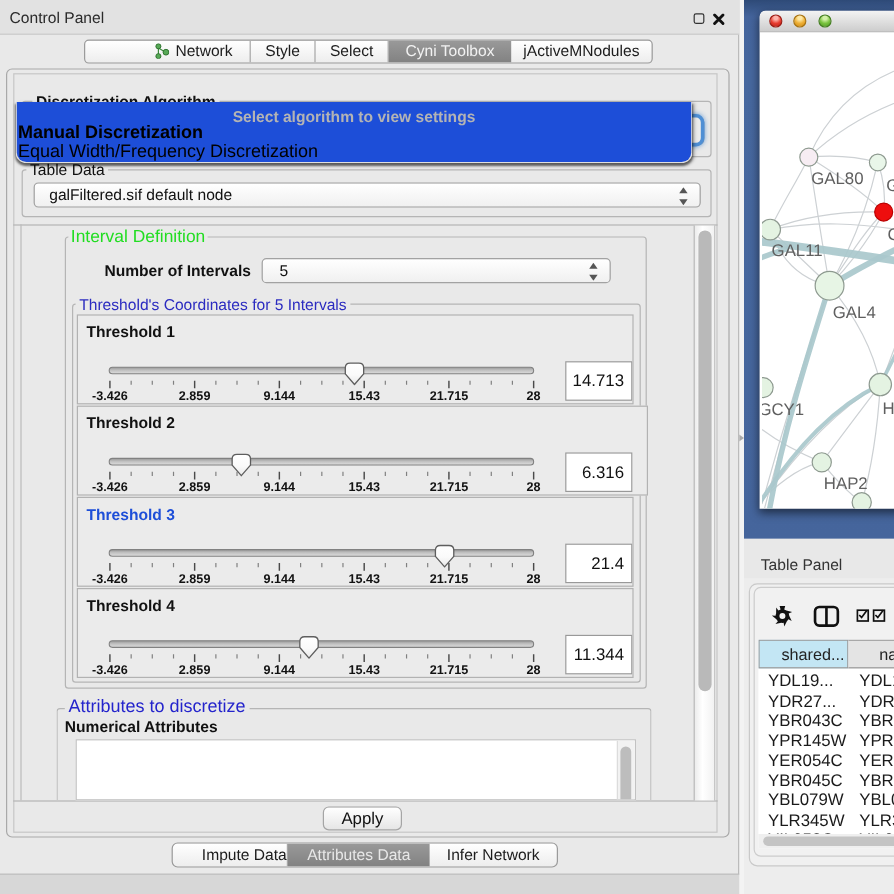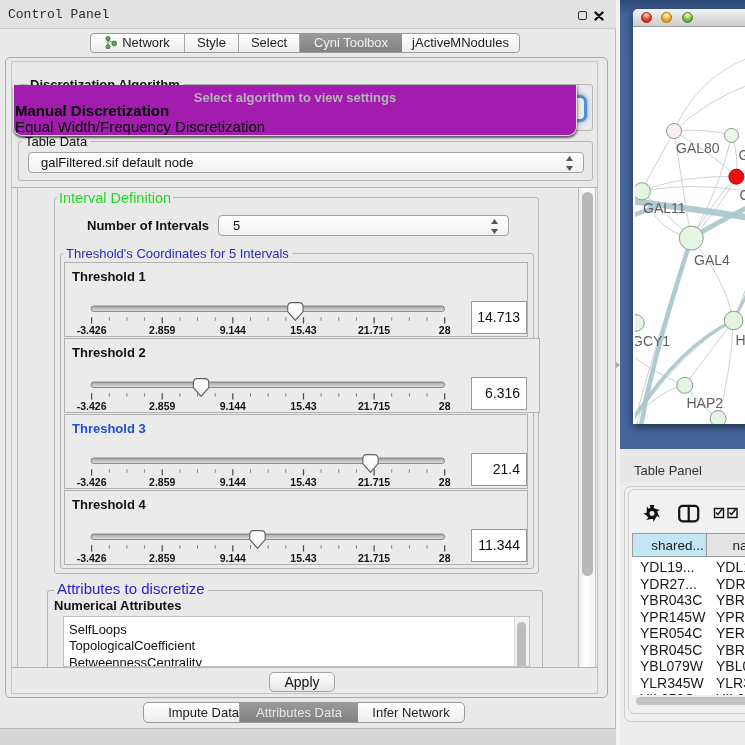--- a/index.html
+++ b/index.html
@@ -125,28 +125,28 @@
   <div class="abs" style="left:4px;top:2px;width:120px;height:8px;border-radius:4px;background:#c4c4c4;"></div>
 </div>
 
 <div class="abs" style="left:616px;top:362px;width:0;height:0;border-top:3px solid transparent;border-bottom:3px solid transparent;border-left:4px solid #aaa;"></div>
 
 <div class="abs" id="leftwin" style="left:0;top:0;width:616px;height:729px;background:#e9e9e9;border-right:1px solid #bbb;border-bottom:1px solid #b5b5b5;">
 </div>
 <div class="abs" style="left:0;top:729px;width:616px;height:16px;background:#d7d7d7;"></div>
 
 <div class="abs" style="left:0;top:0;width:616px;height:29px;background:#e2e2e2;border-bottom:1px solid #cacaca;">
-  <div class="abs" style="left:8px;top:7px;font-size:13px;color:#2b2b2b;font-family:Liberation Mono, monospace;">Control Panel</div>
+  <div class="abs" style="left:8px;top:7px;font-size:13px;color:#2b2b2b;">Control Panel</div>
   <div class="abs" style="left:578px;top:11px;width:9px;height:9px;border:1.5px solid #333;border-radius:2px;"></div>
   <svg class="abs" style="left:594px;top:10.5px;" width="10" height="10" viewBox="0 0 10 10">
       <path d="M1.5 1.5 L8.5 8.5 M8.5 1.5 L1.5 8.5" stroke="#111" stroke-width="2.4" stroke-linecap="round"></path>
     </svg>
 </div>
 
-<div class="abs" style="left:90px;top:33px;height:20px;display:flex;border:1px solid #9b9b9b;border-radius:4px;overflow:hidden;font-size:13px;color:#1c1c1c;background:linear-gradient(#ffffff,#ededed);">
+<div class="abs" style="left:70px;top:33px;height:20px;display:flex;border:1px solid #9b9b9b;border-radius:4px;overflow:hidden;font-size:13px;color:#1c1c1c;background:linear-gradient(#ffffff,#ededed);padding-left:44px;">
   <div style="width:94px;text-align:center;line-height:18px;border-right:1px solid #a6a6a6;">
     <svg width="12" height="13" viewBox="0 0 12 13" style="vertical-align:-2px;margin-right:5px;">
         <g stroke="#3c8a3c" stroke-width="1">
           <line x1="3" y1="3" x2="3" y2="11"></line>
           <line x1="3" y1="4" x2="9" y2="7.5"></line>
         </g>
         <g fill="#57a957" stroke="#2f722f" stroke-width="0.8">
           <circle cx="3" cy="2.6" r="2.1"></circle>
           <circle cx="9.3" cy="7.5" r="2.4"></circle>
           <circle cx="3" cy="10.8" r="2.1"></circle>
@@ -281,32 +281,29 @@
         <path d="M0.6 4.6 Q0.6 0.6 4.6 0.6 L11.9 0.6 Q15.9 0.6 15.9 4.6 L15.9 9.6 L8.25 18.4 L0.6 9.6 Z" fill="url(#thumbgrad)" stroke="#5e5e5e" stroke-width="1.1" stroke-linejoin="round"></path>
       </g>
     </svg>
   <div class="abs" style="left:406px;top:38px;width:56px;height:33px;background:#fff;border:1px solid #999;font-size:14px;color:#111;text-align:right;line-height:31px;padding-right:6px;">11.344</div>
 </div>
 
 <div class="abs" style="left:47px;top:590px;width:496px;height:77px;border:1px solid #b5b5b5;border-bottom:none;border-radius:3px 3px 0 0;"></div>
 <div class="abs" style="left:54px;top:580px;font-size:15px;color:#2424cc;background:#e9e9e9;padding:0 3px;">Attributes to discretize</div>
 <div class="abs" style="left:54px;top:598px;font-size:13px;font-weight:bold;color:#111;">Numerical Attributes</div>
 <div class="abs" style="left:63px;top:616px;width:467px;height:51px;background:#fff;border:1px solid #c2c2c2;overflow:hidden;">
-  <div class="abs" style="left:5px;top:5px;font-size:13px;color:#111;line-height:16.4px;white-space:pre;">SelfLoops
-TopologicalCoefficient
-BetweennessCentrality</div>
   <div class="abs" style="right:0;top:0;width:15px;height:51px;background:#f2f2f2;border-left:1px solid #dcdcdc;"></div>
   <div class="abs" style="right:3px;top:5px;width:9px;height:46px;border-radius:5px 5px 0 0;background:#bdbdbd;"></div>
 </div>
 
 <div class="abs" style="left:269px;top:672px;width:66px;height:20px;border:1px solid #a5a5a5;border-radius:5px;background:linear-gradient(#ffffff,#e6e6e6);font-size:14px;color:#111;text-align:center;line-height:19px;">Apply</div>
 
 <div class="abs" style="left:143px;top:702px;height:21px;display:flex;border:1px solid #9b9b9b;border-radius:5px;overflow:hidden;font-size:13px;color:#1c1c1c;background:linear-gradient(#ffffff,#ededed);">
   <div style="width:96px;text-align:right;line-height:19px;border-right:1px solid #a6a6a6;">Impute Data</div>
   <div style="width:118px;text-align:center;line-height:19px;background:linear-gradient(#999999,#828282);color:#e8e8e8;">Attributes Data</div>
   <div style="width:106px;text-align:center;line-height:19px;">Infer Network</div>
 </div>
 
-<div class="abs" style="left:13px;top:85px;width:564px;height:51px;background:#a21caf;border:1px solid #e0e0e0;border-top:none;border-radius:0 0 9px 9px;box-shadow:0 2px 2px rgba(0,0,0,0.55),2px 1px 3px rgba(0,0,0,0.18);z-index:50;">
+<div class="abs" style="left:13px;top:85px;width:564px;height:51px;background:#1d4ed8;border:1px solid #e0e0e0;border-top:none;border-radius:0 0 9px 9px;box-shadow:0 2px 2px rgba(0,0,0,0.55),2px 1px 3px rgba(0,0,0,0.18);z-index:50;">
   <div style="position:absolute;left:0;top:5px;width:100%;text-align:center;font-size:13px;font-weight:bold;color:#b4b4b4;">Select algorithm to view settings</div>
   <div style="position:absolute;left:1px;top:17px;font-size:15px;font-weight:bold;color:#000;">Manual Discretization</div>
   <div style="position:absolute;left:1px;top:32.5px;font-size:15px;color:#000;">Equal Width/Frequency Discretization</div>
 </div>
 
 </body></html>

